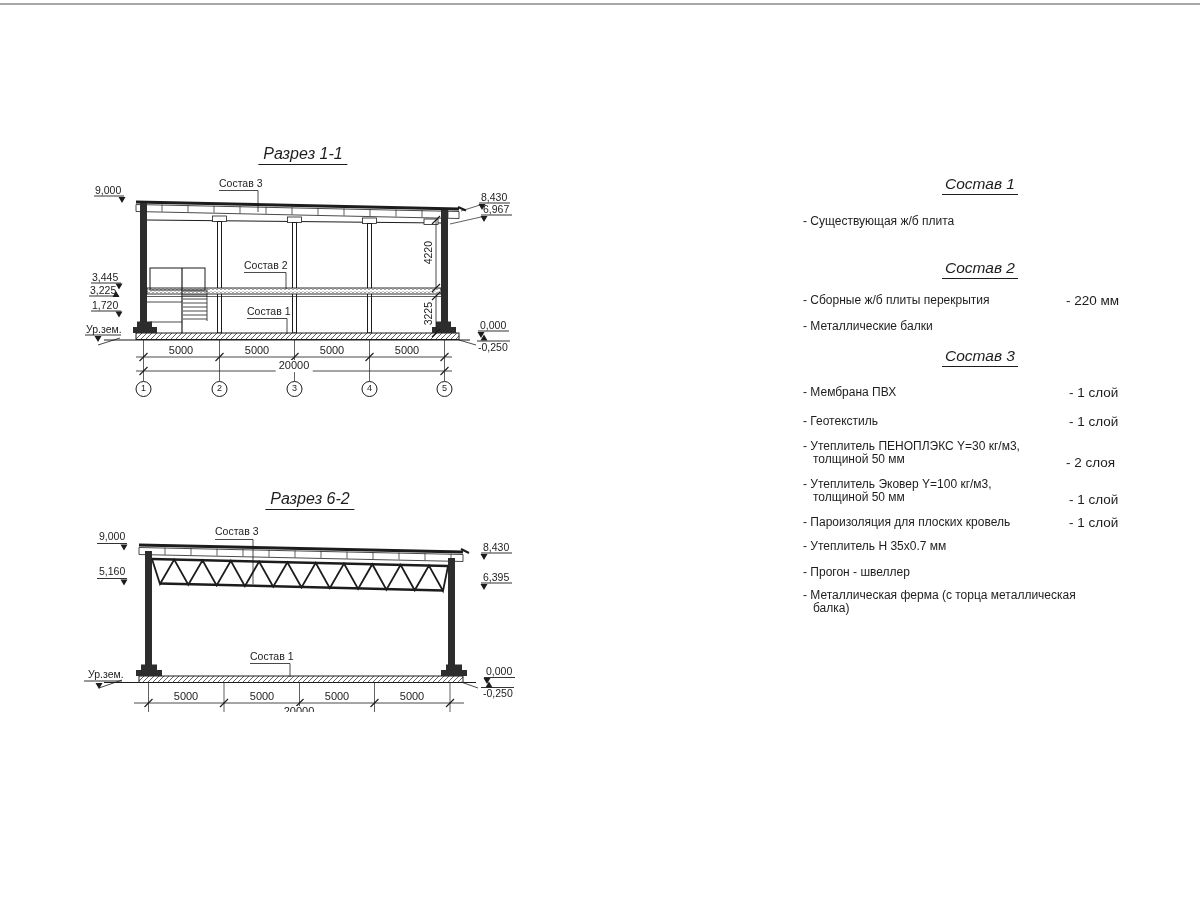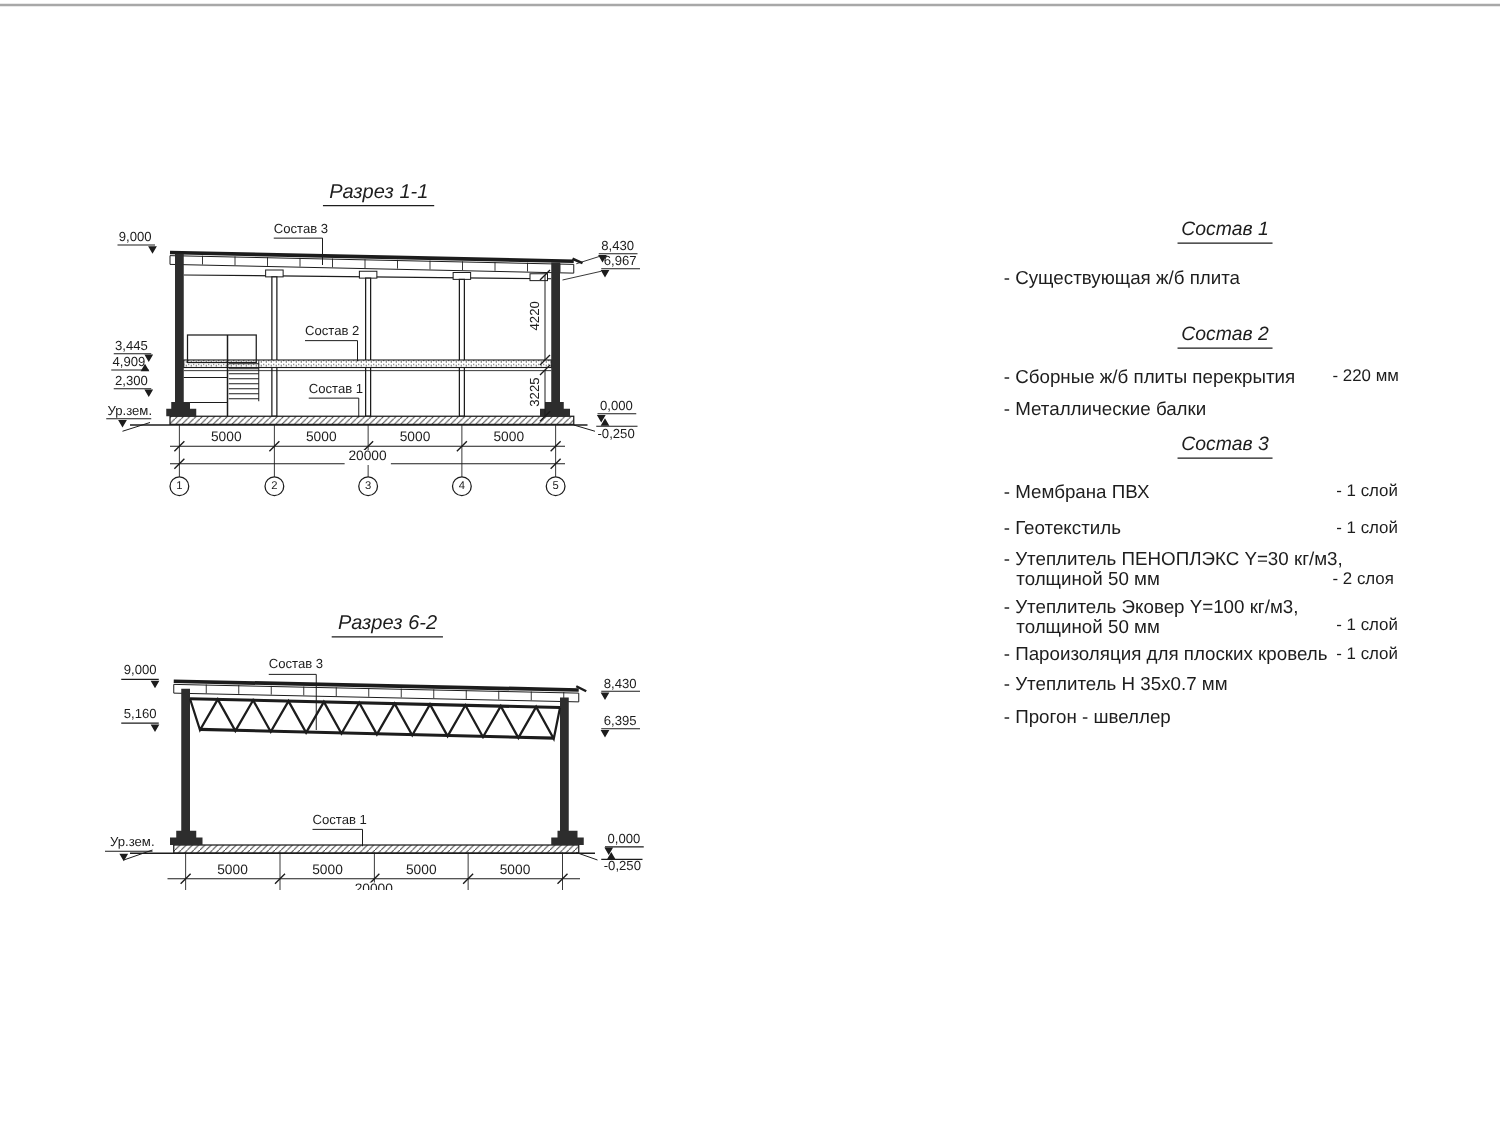--- a/index.html
+++ b/index.html
@@ -11,21 +11,21 @@
   .title{font-size:16px;font-style:italic;border-bottom:1.5px solid #1d1d1d;
          padding:0 5px 2px;transform:translateX(-50%);}
   .elev{font-size:10.5px;}
   .callout{font-size:10.5px;}
   .dim{font-size:11px;transform:translateX(-50%);}
   .wbg{background:#fff;padding:0 3px;}
   .vdim{font-size:10.5px;width:34px;text-align:center;transform:rotate(-90deg);}
   .axis{font-size:9px;width:16px;text-align:center;}
   .leg-h{font-size:15.5px;font-style:italic;border-bottom:1px solid #1d1d1d;
          padding:0 3px 1px;transform:translateX(-50%);}
-  .leg-i{font-size:15px;white-space:pre-line;max-width:270px;padding-left:10px;text-indent:-10px;}
+  .leg-i{font-size:12px;white-space:pre-line;max-width:270px;padding-left:10px;text-indent:-10px;}
   .leg-q{font-size:13.5px;}
 </style>
 </head>
 <body>
 
 <div id="page">
   <div class="edge" style="top:3px"></div>
   <div class="edge" style="top:889px"></div>
 
   <svg width="1200" height="900" viewBox="0 0 1200 900">
@@ -143,22 +143,22 @@
 
       <path d="M124,550.5 l-3.5,-6 h7 z M124,585.5 l-3.5,-6 h7 z M99,689 l-3.5,-6 h7 z M484,560 l-3.5,-6 h7 z M484,590 l-3.5,-6 h7 z M487,684 l-3.5,-6 h7 z" fill="#1c1c1c" stroke="none"></path>
       <path d="M489,681.5 l-3.5,6 h7 z" fill="#1c1c1c" stroke="none"></path>
     </g>
   </svg>
 
   <div class="t title" style="left:303px;top:145px">Разрез 1-1</div>
 
   <div class="t elev" style="left:95px;top:185px">9,000</div>
   <div class="t elev" style="left:92px;top:272px">3,445</div>
-  <div class="t elev" style="left:90px;top:285px">4,909</div>
-  <div class="t elev" style="left:92px;top:300px">2,300</div>
+  <div class="t elev" style="left:90px;top:285px">3,225</div>
+  <div class="t elev" style="left:92px;top:300px">1,720</div>
   <div class="t elev" style="left:86px;top:324px">Ур.зем.</div>
   <div class="t elev" style="left:481px;top:192px">8,430</div>
   <div class="t elev" style="left:483px;top:204px">6,967</div>
   <div class="t elev" style="left:480px;top:320px">0,000</div>
   <div class="t elev" style="left:478px;top:342px">-0,250</div>
 
   <div class="t callout" style="left:219px;top:178px">Состав 3</div>
   <div class="t callout" style="left:244px;top:260px">Состав 2</div>
   <div class="t callout" style="left:247px;top:306px">Состав 1</div>
 
@@ -218,13 +218,14 @@
   <div class="t leg-i" style="left:803px;top:440px">- Утеплитель ПЕНОПЛЭКС Y=30 кг/м3,
 толщиной 50 мм</div>
   <div class="t leg-q" style="left:1066px;top:456px">- 2 слоя</div>
   <div class="t leg-i" style="left:803px;top:478px">- Утеплитель Эковер Y=100 кг/м3,
 толщиной 50 мм</div>
   <div class="t leg-q" style="left:1069px;top:493px">- 1 слой</div>
   <div class="t leg-i" style="left:803px;top:516px">- Пароизоляция для плоских кровель</div>
   <div class="t leg-q" style="left:1069px;top:516px">- 1 слой</div>
   <div class="t leg-i" style="left:803px;top:540px">- Утеплитель Н 35х0.7 мм</div>
   <div class="t leg-i" style="left:803px;top:566px">- Прогон - швеллер</div>
+  <div class="t leg-i" style="left:803px;top:589px">- Металлическая ферма (с торца металлическая балка)</div>
 </div>
 
 </body></html>

